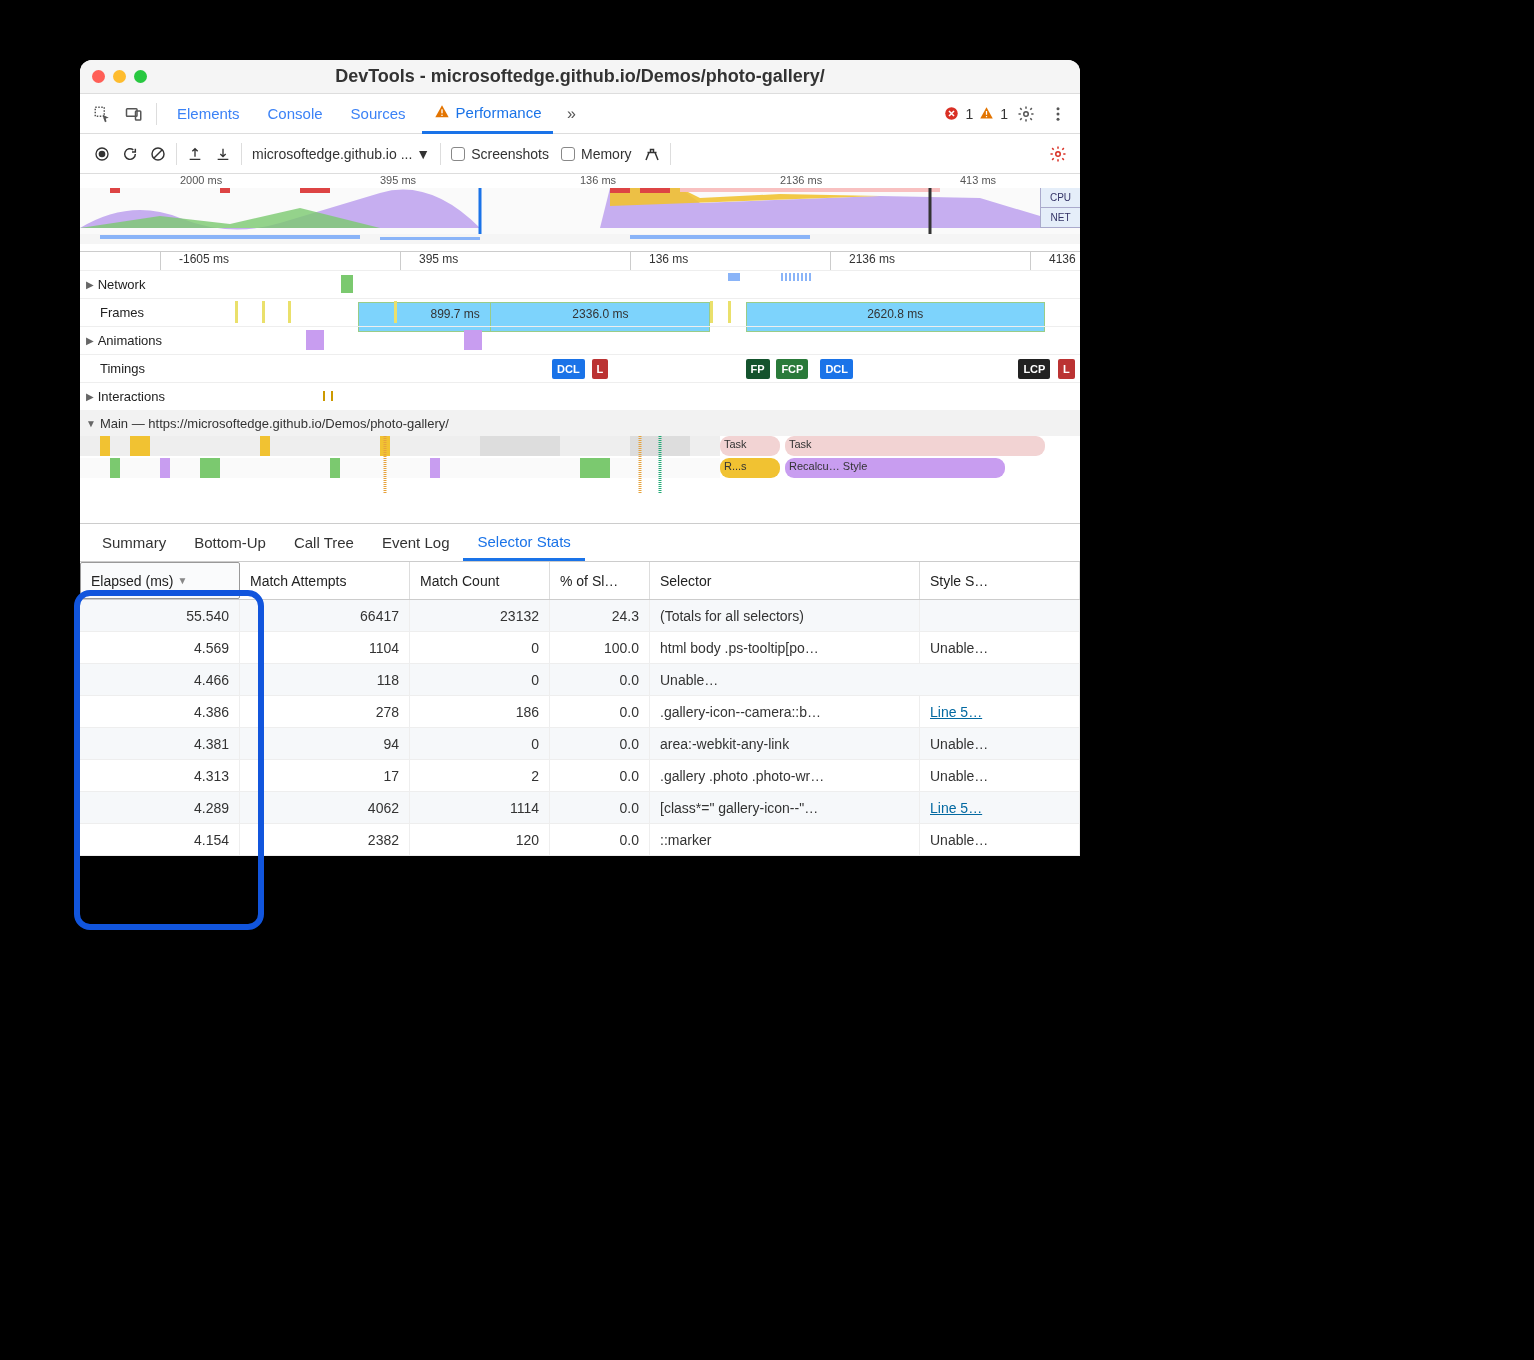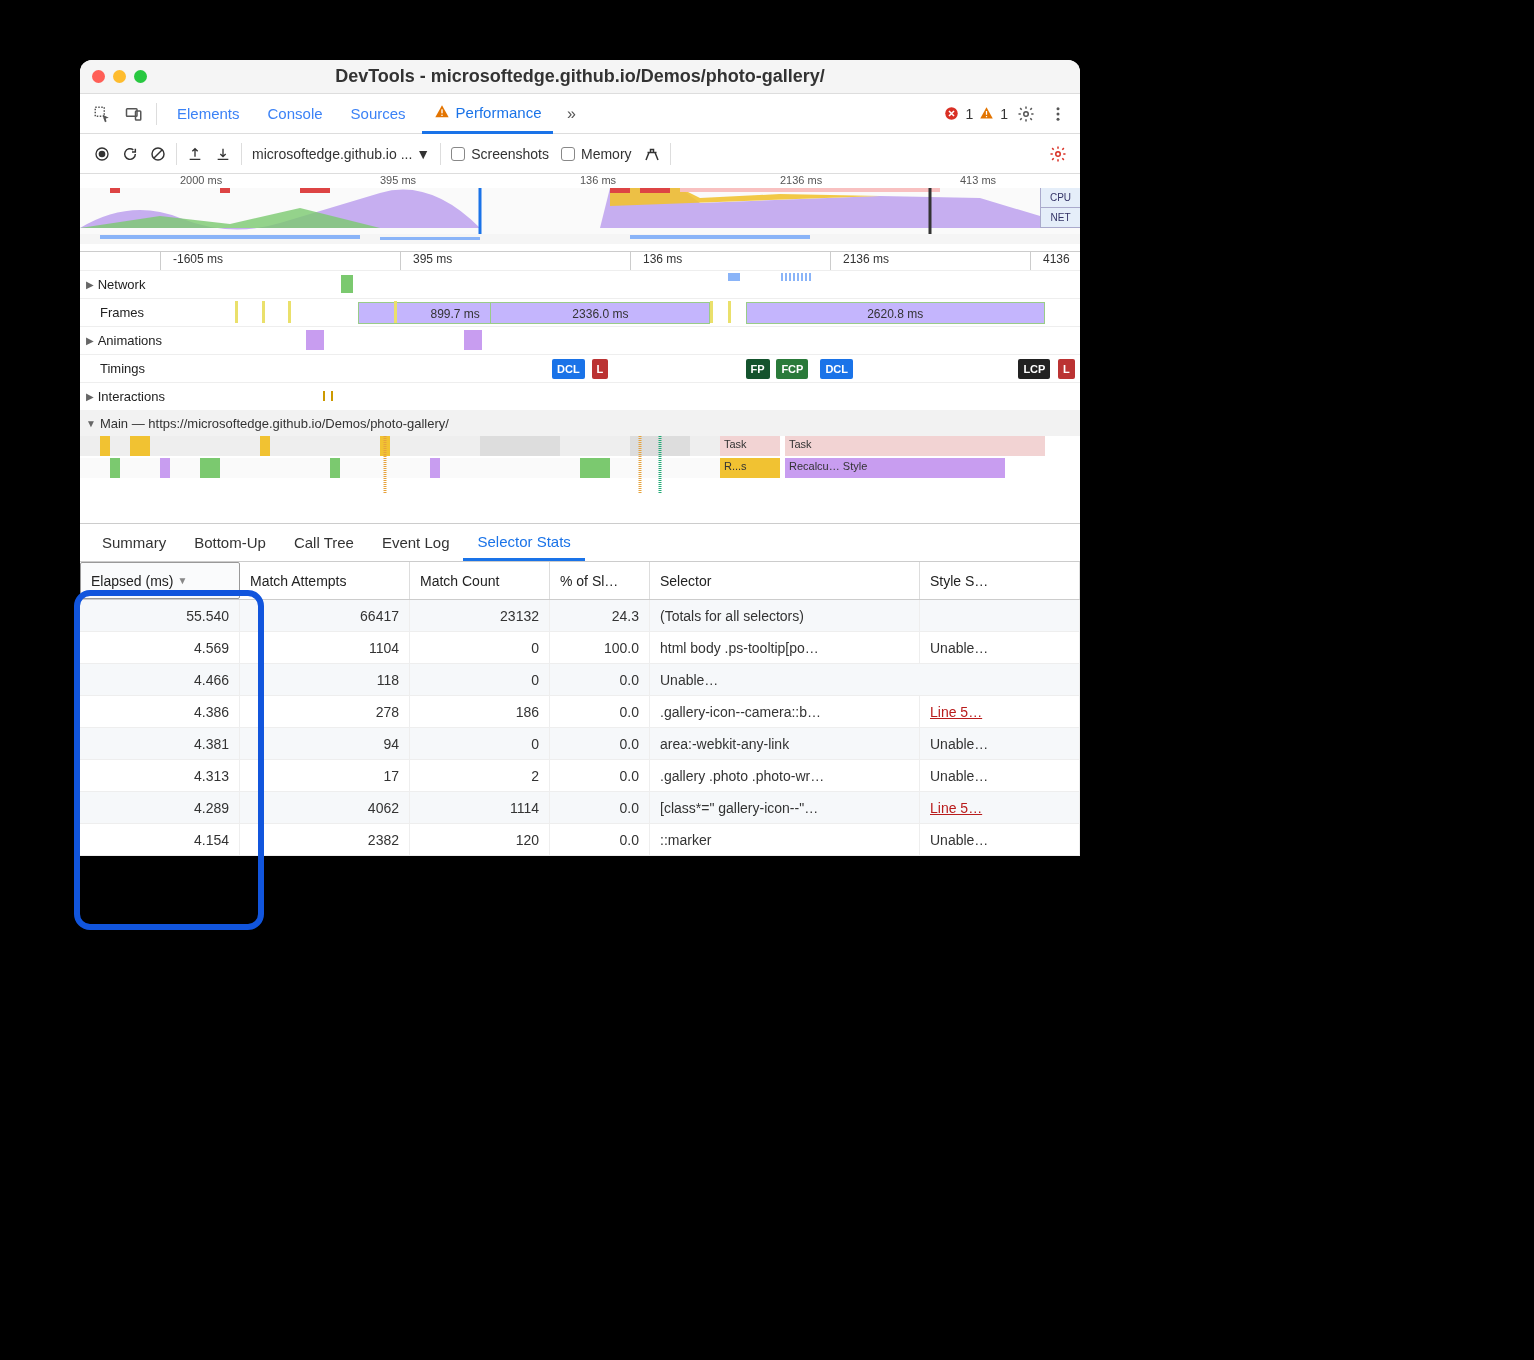--- a/index.html
+++ b/index.html
@@ -90,30 +90,30 @@
   .ov-chart { height: 46px; position: relative; overflow: hidden; }
   .ov-net { height: 10px; background: #f5f5f5; }
   .ov-labels { position: absolute; right: 0; top: 14px; width: 40px; font-size: 10px; text-align: center; }
   .ov-labels div { height: 20px; background: #e5eef9; border-left: 1px solid #aac; border-bottom: 1px solid #aac; line-height: 20px; color: #336; }
   
   .flame {
     position: relative; background: #fff;
     border-bottom: 1px solid #ccc; height: 272px;
   }
   .flame-ruler { height: 18px; position: relative; font-size: 12px; color: #333; }
-  .flame-ruler span { position: absolute; top: 0; border-left: 1px solid #ccc; padding-left: 12px; height: 18px; }
+  .flame-ruler span { position: absolute; top: 0; border-left: 1px solid #ccc; padding-left: 18px; height: 18px; }
   .track { display: flex; height: 28px; align-items: center; border-top: 1px solid #eee; position: relative; }
   .track-label { width: 120px; padding-left: 6px; font-size: 13px; color: #222; display: flex; align-items: center; gap: 4px; flex-shrink: 0; }
   .track-body { flex: 1; position: relative; height: 100%; }
   .chevron { font-size: 10px; color: #666; }
   .timing-badge { position: absolute; top: 4px; height: 20px; color: #fff; font-size: 11px; font-weight: 600; padding: 0 5px; line-height: 20px; border-radius: 2px; }
-  .frame-span { position: absolute; top: 3px; height: 22px; background: #c4b5fd; border: 1px solid #9c8; font-size: 12px; text-align: center; line-height: 22px; color: #333; }
+  .frame-span { position: absolute; top: 3px; height: 30px; background: #7dd3fc; border: 1px solid #9c8; font-size: 12px; text-align: center; line-height: 22px; color: #333; }
   .main-header { height: 26px; background: #f2f2f2; padding-left: 6px; display: flex; align-items: center; font-size: 13px; gap: 4px; }
   .flame-rows { height: 58px; position: relative; overflow: hidden; background: #fff; }
-  .flame-rows .bar { position: absolute; height: 20px; font-size: 11px; color: #333; overflow: hidden; padding: 2px 4px; white-space: nowrap; }
+  .flame-rows .bar { position: absolute; height: 20px; font-size: 11px; color: #333; overflow: hidden; padding: 2px 4px; white-space: nowrap; border-radius: 9px; }
   
   .detail-tabs {
     display: flex; height: 38px; border-bottom: 1px solid #ccc;
     padding: 0 8px; gap: 0;
   }
   .dtab { padding: 0 14px; display: flex; align-items: center; font-size: 15px; color: #333; cursor: pointer; }
   .dtab.active { color: #1a73e8; border-bottom: 3px solid #1a73e8; font-weight: 500; }
   
   .table { width: 100%; font-size: 14px; }
   .table-head { display: flex; height: 38px; border-bottom: 1px solid #ccc; background: #fff; }
@@ -122,21 +122,21 @@
     border-right: 1px solid #ddd; color: #222; cursor: pointer;
     overflow: hidden; white-space: nowrap; text-overflow: ellipsis;
   }
   .th .sort-arrow { margin-left: 4px; color: #888; font-size: 10px; }
   .th.sorted { border: 1.5px solid #999; border-radius: 2px; background: #fafbfc; }
   .table-row { display: flex; height: 32px; align-items: stretch; border-bottom: 1px solid #eee; }
   .table-row:nth-child(odd) { background: #f6f8fa; }
   .table-row:nth-child(even) { background: #fff; }
   .td { padding: 0 10px; display: flex; align-items: center; border-right: 1px solid #eee; overflow: hidden; white-space: nowrap; text-overflow: ellipsis; }
   .num { justify-content: flex-end; font-variant-numeric: tabular-nums; }
-  .link { color: #b91c1c; text-decoration: underline; cursor: pointer; }
+  .link { color: #0369a1; text-decoration: underline; cursor: pointer; }
   
   .c0 { width: 160px; }
   .c1 { width: 170px; }
   .c2 { width: 140px; }
   .c3 { width: 100px; }
   .c4 { width: 270px; }
   .c5 { flex: 1; }
   
   .highlight-box {
     position: absolute;

